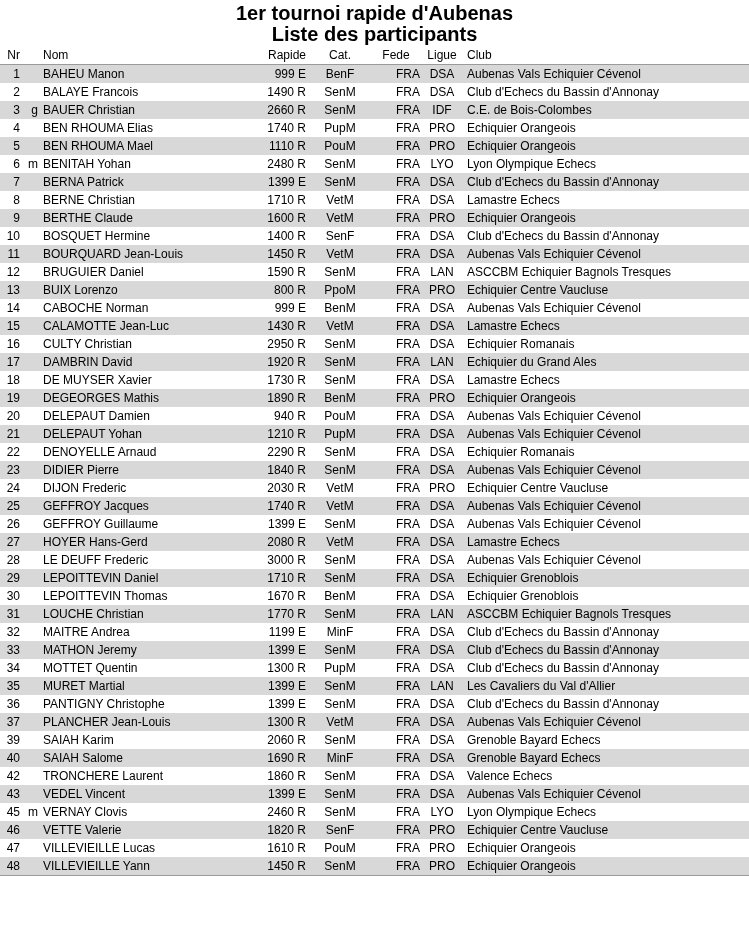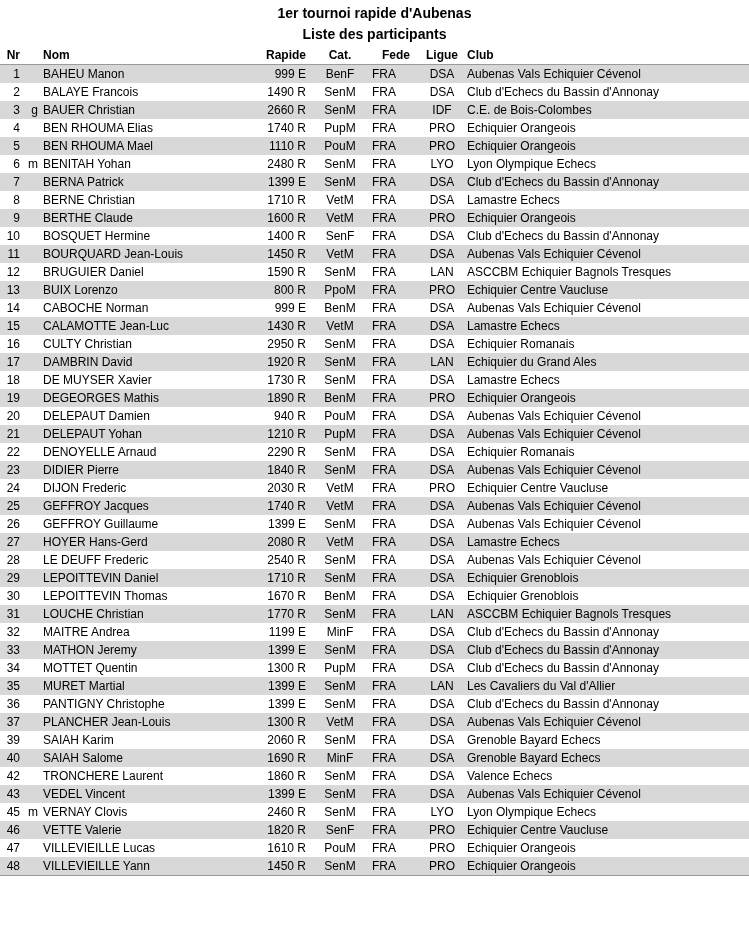--- a/index.html
+++ b/index.html
@@ -14,21 +14,21 @@
     width: 749px;
     height: 929px;
     overflow: hidden;
   }
   .title-block {
     padding-top: 3px;
     text-align: center;
   }
   .title-block h1, .title-block h2 {
     margin: 0;
-    font-size: 14px;
+    font-size: 20px;
     line-height: 21px;
     font-weight: bold;
   }
   table.participants {
     width: 749px;
     border-collapse: collapse;
     table-layout: fixed;
     font-size: 12px;
     margin-top: 1px;
     border-bottom: 1px solid #9a9a9a;
@@ -36,21 +36,21 @@
   col.c-nr     { width: 28px; }
   col.c-title  { width: 13px; }
   col.c-nom    { width: 215px; }
   col.c-rapide { width: 52px; }
   col.c-cat    { width: 64px; }
   col.c-fede   { width: 48px; }
   col.c-ligue  { width: 44px; }
   col.c-club   { width: 285px; }
 
   thead th {
-    font-weight: bold;
+    font-weight: normal;
     height: 16px;
     vertical-align: bottom;
     border-bottom: 1px solid #9a9a9a;
     padding: 0 0 2px 0;
     white-space: nowrap;
     overflow: hidden;
   }
   th.h-nr     { text-align: right; padding-right: 8px; }
   th.h-title  { }
   th.h-nom    { text-align: left; padding-left: 2px; }
@@ -66,21 +66,21 @@
     white-space: nowrap;
     overflow: hidden;
     vertical-align: middle;
   }
   tbody tr:nth-child(odd) { background: #d8d8d8; }
   td.d-nr     { text-align: right; padding-right: 8px; }
   td.d-title  { text-align: right; padding-right: 3px; }
   td.d-nom    { text-align: left; padding-left: 2px; }
   td.d-rapide { text-align: right; padding-right: 2px; }
   td.d-cat    { text-align: center; }
-  td.d-fede   { text-align: left; }
+  td.d-fede   { text-align: right; }
   td.d-ligue  { text-align: center; }
   td.d-club   { text-align: left; padding-left: 3px; }
 </style>
 </head>
 <body>
 
 <div class="page">
   <div class="title-block">
     <h1>1er tournoi rapide d'Aubenas</h1>
     <h2>Liste des participants</h2>
@@ -404,21 +404,21 @@
     <td class="d-cat">VetM</td>
     <td class="d-fede">FRA</td>
     <td class="d-ligue">DSA</td>
     <td class="d-club">Lamastre Echecs</td>
   </tr>
 
   <tr>
     <td class="d-nr">28</td>
     <td class="d-title"></td>
     <td class="d-nom">LE DEUFF Frederic</td>
-    <td class="d-rapide">2540 R</td>
+    <td class="d-rapide">3000 R</td>
     <td class="d-cat">SenM</td>
     <td class="d-fede">FRA</td>
     <td class="d-ligue">DSA</td>
     <td class="d-club">Aubenas Vals Echiquier Cévenol</td>
   </tr>
 
   <tr>
     <td class="d-nr">29</td>
     <td class="d-title"></td>
     <td class="d-nom">LEPOITTEVIN Daniel</td>

